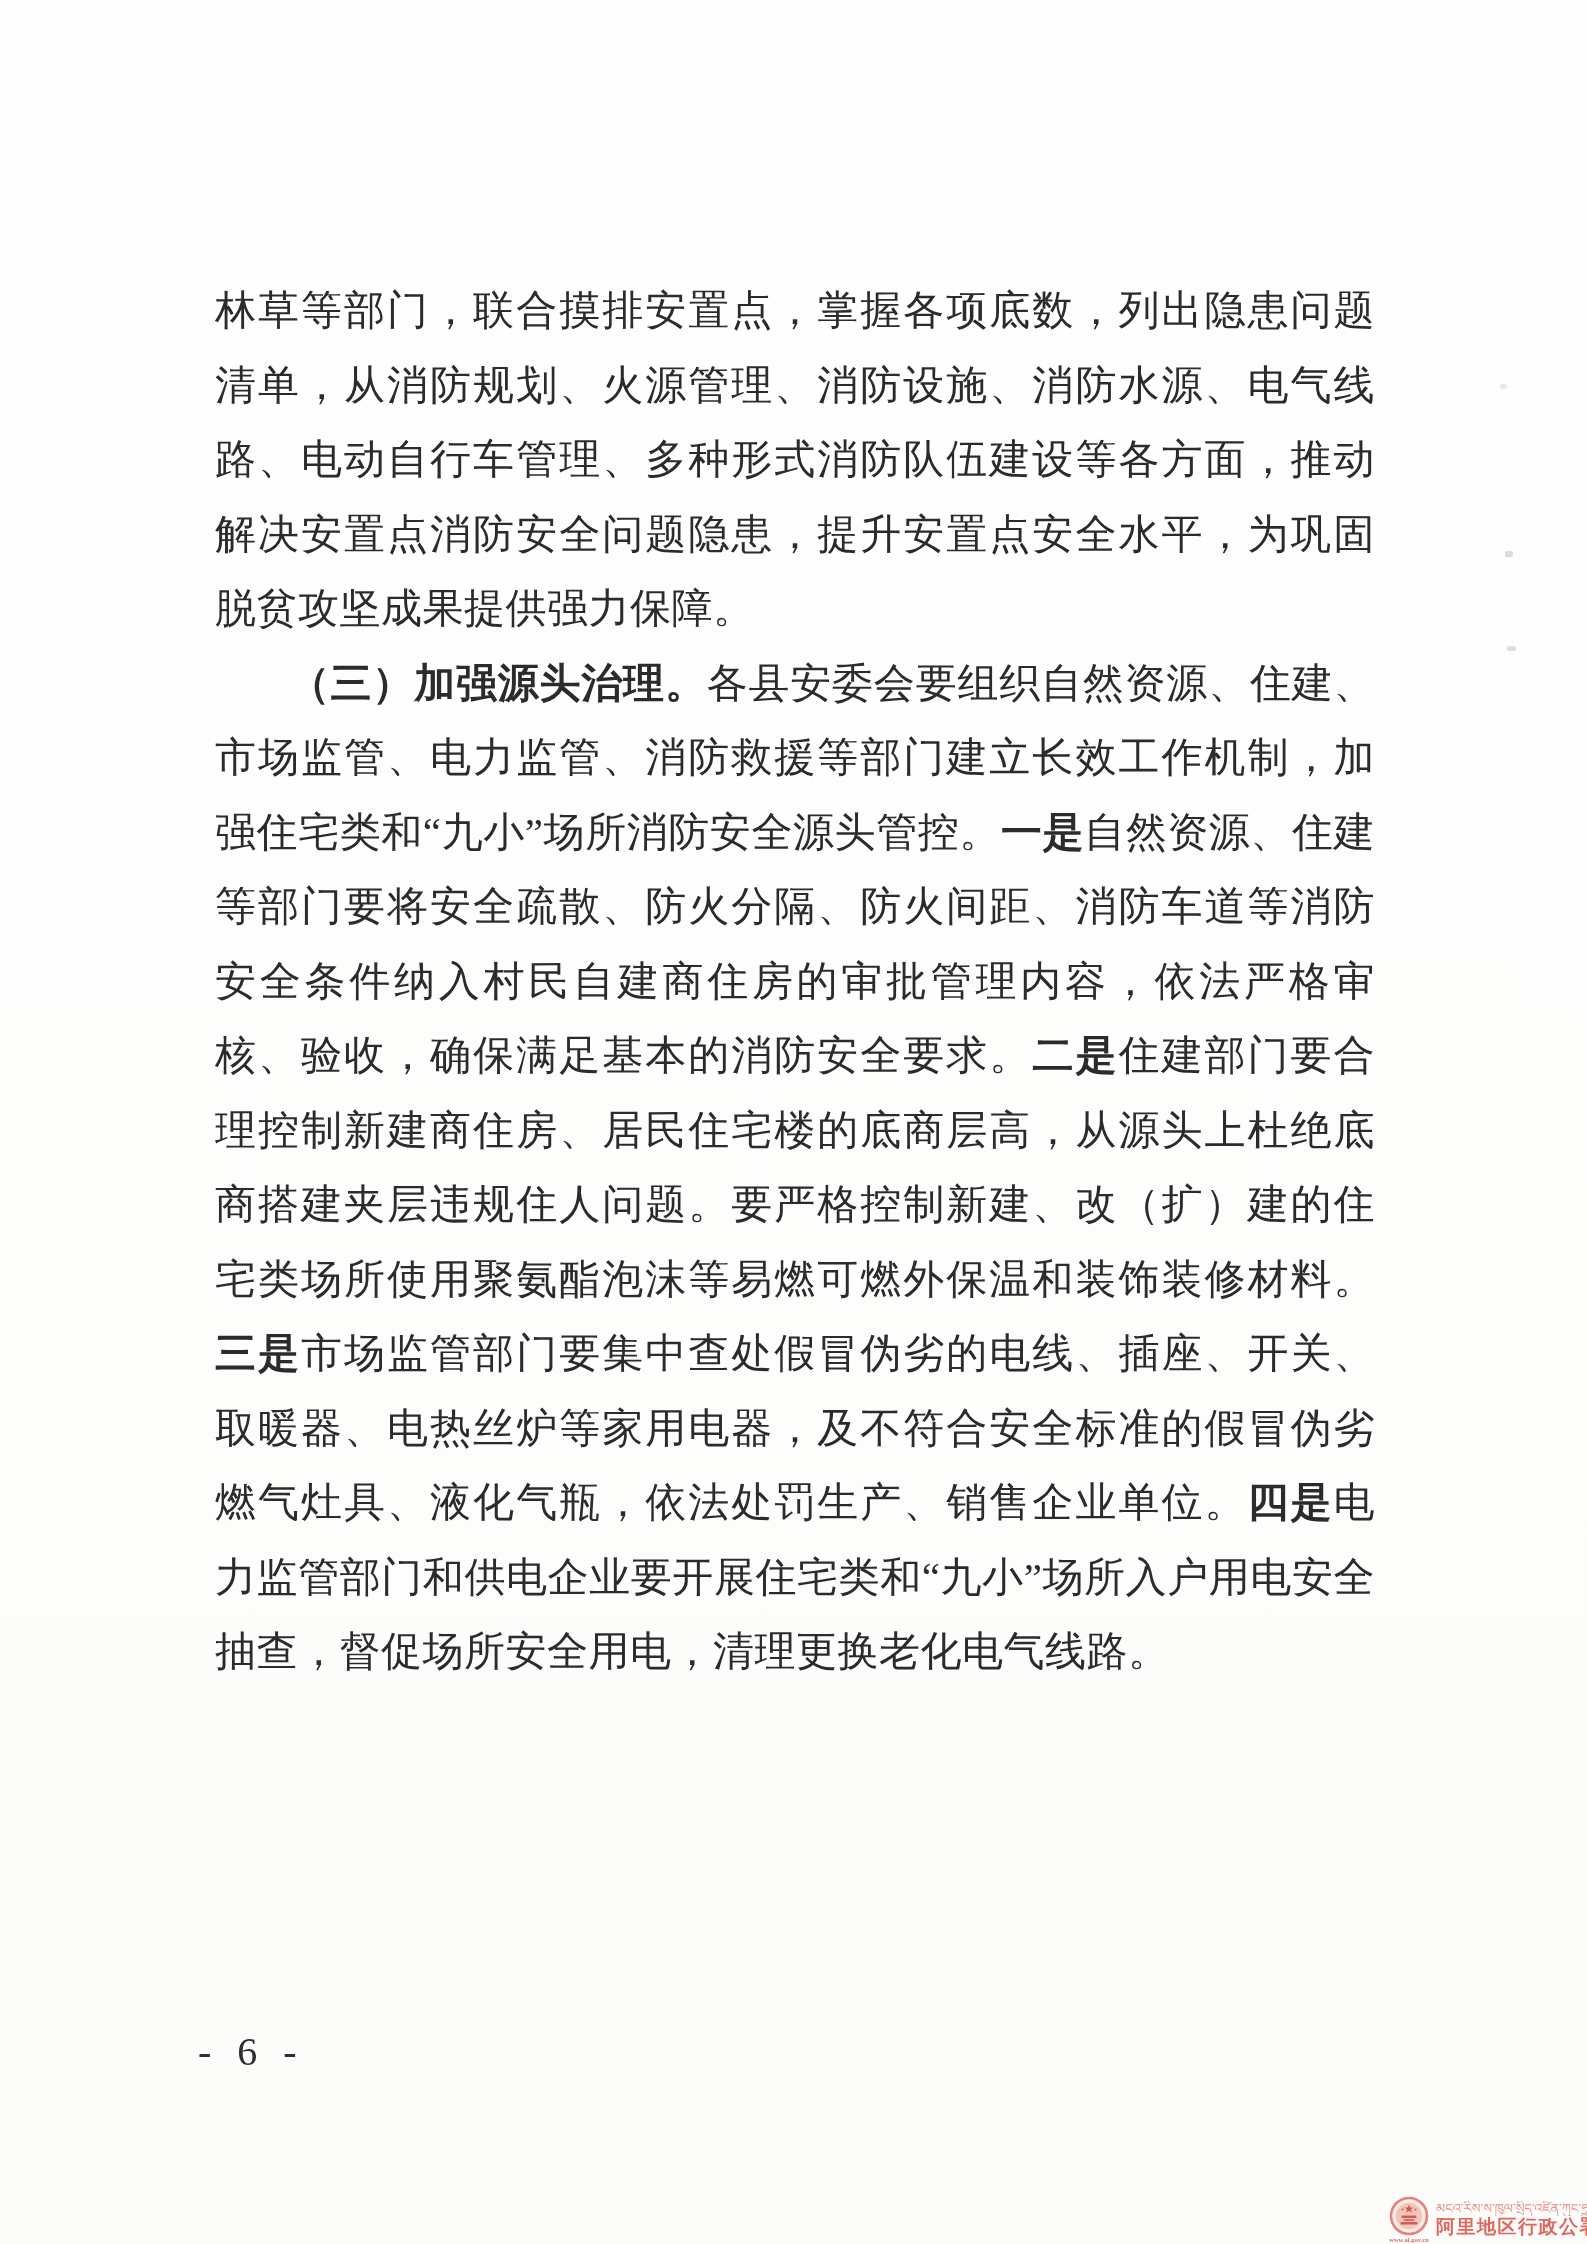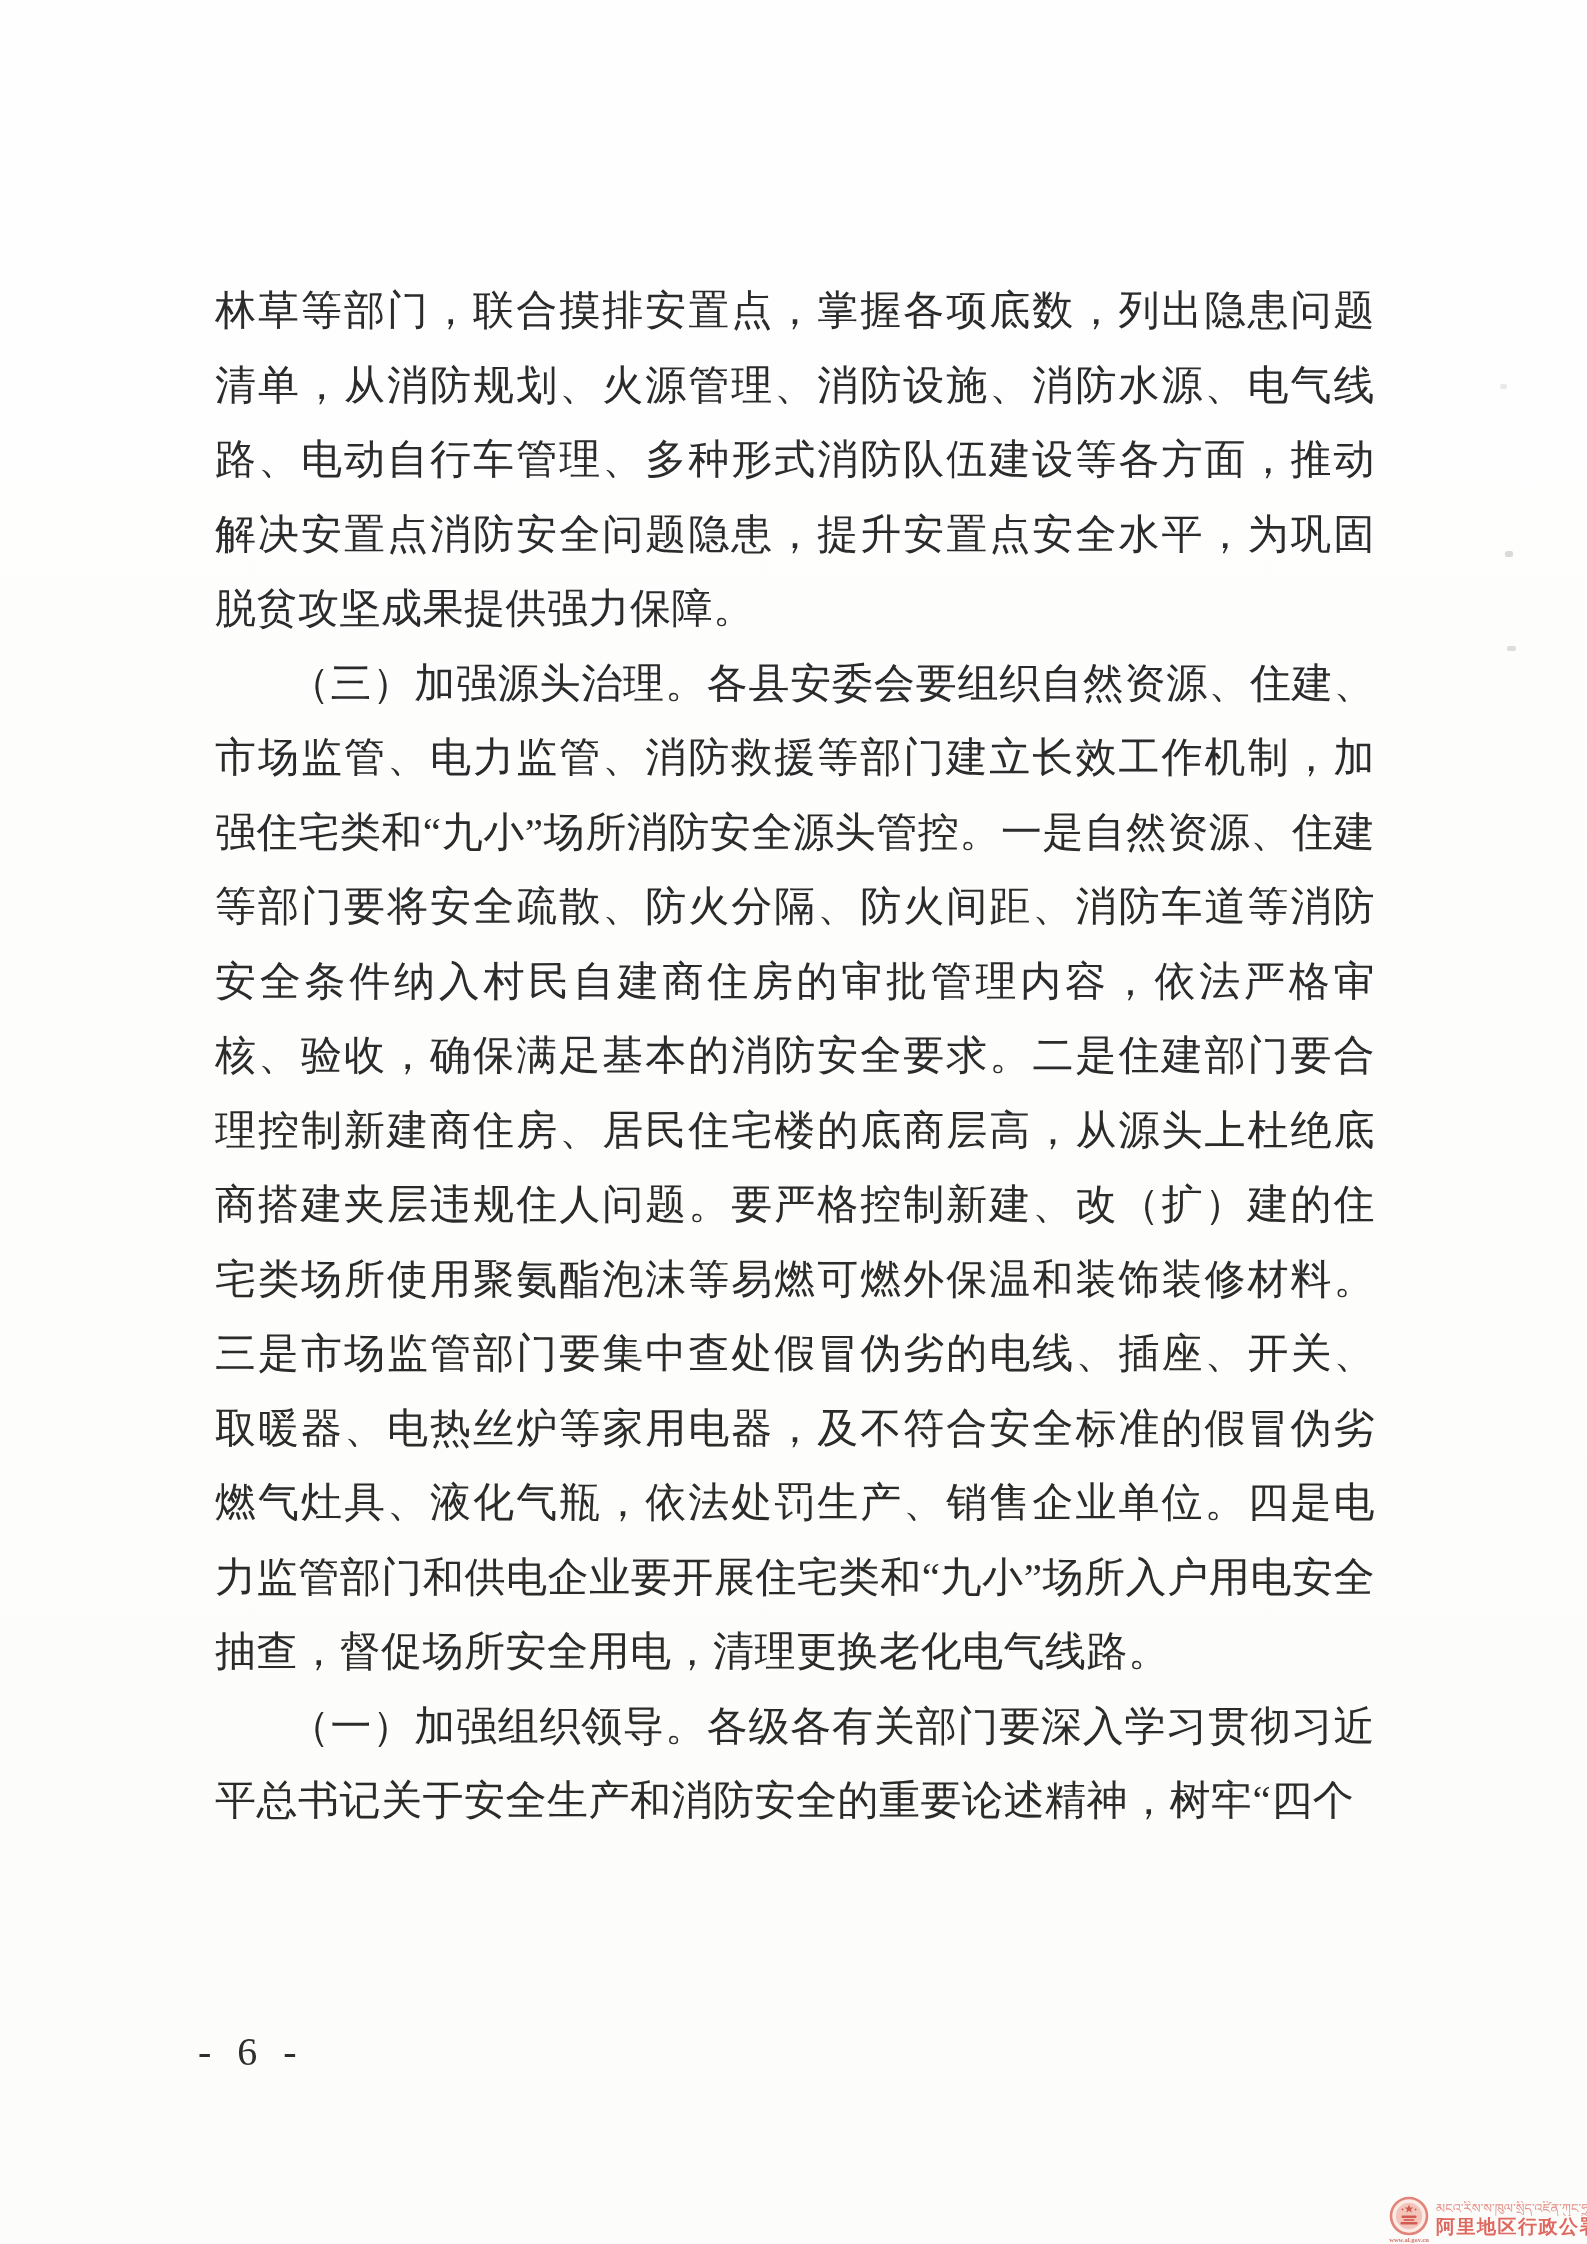--- a/index.html
+++ b/index.html
@@ -12,21 +12,21 @@
   .page{position:absolute;inset:0;background:linear-gradient(180deg,#fefefe 0%,#fdfdfc 60%,#fcfcfa 100%);}
   
   .doc-body{
     position:absolute;left:215px;top:273px;width:1160px;
     font-size:41px;line-height:74.5px;color:#2b2b2b;
     text-align:justify;text-justify:inter-ideograph;
     letter-spacing:0.5px;
   }
   .doc-body p{margin:0;padding:0;}
   .doc-body p.indent{text-indent:1.8em;}
-  .b{font-weight:normal;}
+  .b{font-weight:bold;}
   .heading{font-weight:bold;letter-spacing:1px;color:#222;}
   
   .page-number{
     position:absolute;left:198px;top:2028px;
     font-size:40px;color:#2e2e2e;letter-spacing:8px;
     font-family:"Liberation Serif","DejaVu Serif",serif;
   }
   
   .speck{position:absolute;background:#8b8b8b;border-radius:2px;}
   .speck1{left:1500px;top:384px;width:7px;height:5px;opacity:0.18;}
@@ -49,21 +49,20 @@
 
 <div class="page">
 
   <div class="doc-body">
 
     <p><span>林草等部门，联合摸排安置点，掌握各项底数，列出隐患问题清单，从消防规划、火源管理、消防设施、消防水源、电气线路、电动自行车管理、多种形式消防队伍建设等各方面，推动解决安置点消防安全问题隐患，提升安置点安全水平，为巩固脱贫攻坚成果提供强力保障。</span></p>
 
     <p class="indent"><span class="b">（三）加强源头治理。</span><span>各县安委会要组织自然资源、住建、市场监管、电力监管、消防救援等部门建立长效工作机制，加强住宅类和“九小”场所消防安全源头管控。</span><span class="b">一是</span><span>自然资源、住建等部门要将安全疏散、防火分隔、防火间距、消防车道等消防安全条件纳入村民自建商住房的审批管理内容，依法严格审核、验收，确保满足基本的消防安全要求。</span><span class="b">二是</span><span>住建部门要合理控制新建商住房、居民住宅楼的底商层高，从源头上杜绝底商搭建夹层违规住人问题。要严格控制新建、改（扩）建的住宅类场所使用聚氨酯泡沫等易燃可燃外保温和装饰装修材料。</span><span class="b">三是</span><span>市场监管部门要集中查处假冒伪劣的电线、插座、开关、取暖器、电热丝炉等家用电器，及不符合安全标准的假冒伪劣燃气灶具、液化气瓶，依法处罚生产、销售企业单位。</span><span class="b">四是</span><span>电力监管部门和供电企业要开展住宅类和“九小”场所入户用电安全抽查，督促场所安全用电，清理更换老化电气线路。</span></p>
 
 
-    <p class="indent"><span class="b">（一）加强组织领导。</span><span>各级各有关部门要深入学习贯彻习近平总书记关于安全生产和消防安全的重要论述精神，树牢“四个</span></p>
 
   </div>
 
   <div class="page-number">- 6 -</div>
 
   <span class="speck speck1"></span>
   <span class="speck speck2"></span>
   <span class="speck speck3"></span>
 
   <div class="stamp">

